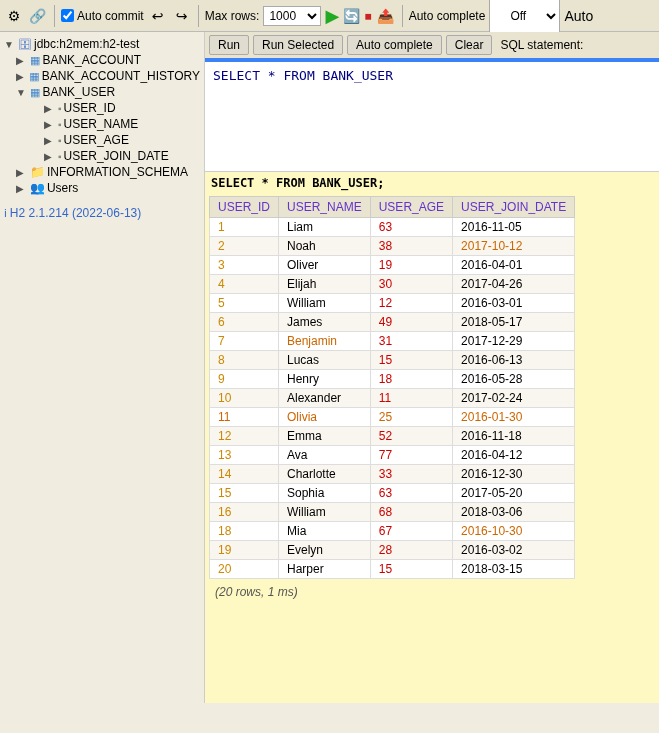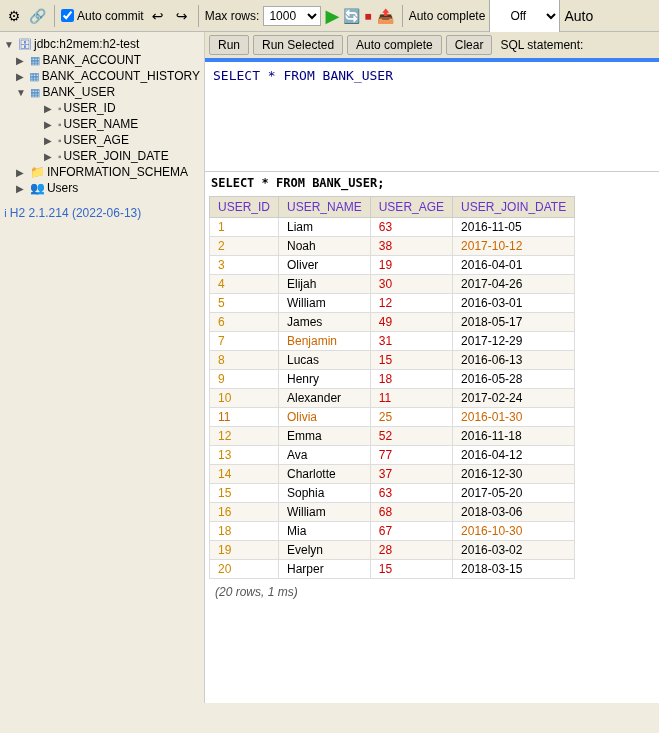--- a/index.html
+++ b/index.html
@@ -127,21 +127,21 @@
       font-size: 13px;
       color: #000080;
       height: 110px;
       overflow: auto;
     }
 
     
     .results {
       flex: 1;
       overflow: auto;
-      background: #ffffff;
+      background: #fef9c3;
       padding: 0;
     }
     .results-query {
       font-family: monospace;
       font-size: 12px;
       color: #000;
       padding: 4px 6px;
       font-weight: bold;
     }
     .results-table {
@@ -378,21 +378,21 @@
   </tr>
             <tr>
     <td style="color:#cc8800">13</td>
     <td style="color:#000">Ava</td>
     <td style="color:#cc0000">77</td>
     <td style="color:#000">2016-04-12</td>
   </tr>
             <tr>
     <td style="color:#cc8800">14</td>
     <td style="color:#000">Charlotte</td>
-    <td style="color:#cc0000">37</td>
+    <td style="color:#cc0000">33</td>
     <td style="color:#000">2016-12-30</td>
   </tr>
             <tr>
     <td style="color:#cc8800">15</td>
     <td style="color:#000">Sophia</td>
     <td style="color:#cc0000">63</td>
     <td style="color:#000">2017-05-20</td>
   </tr>
             <tr>
     <td style="color:#cc8800">16</td>

